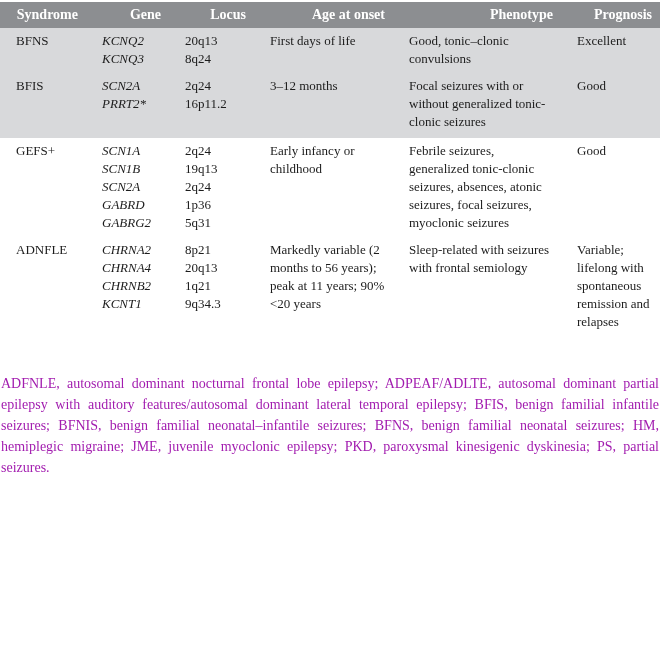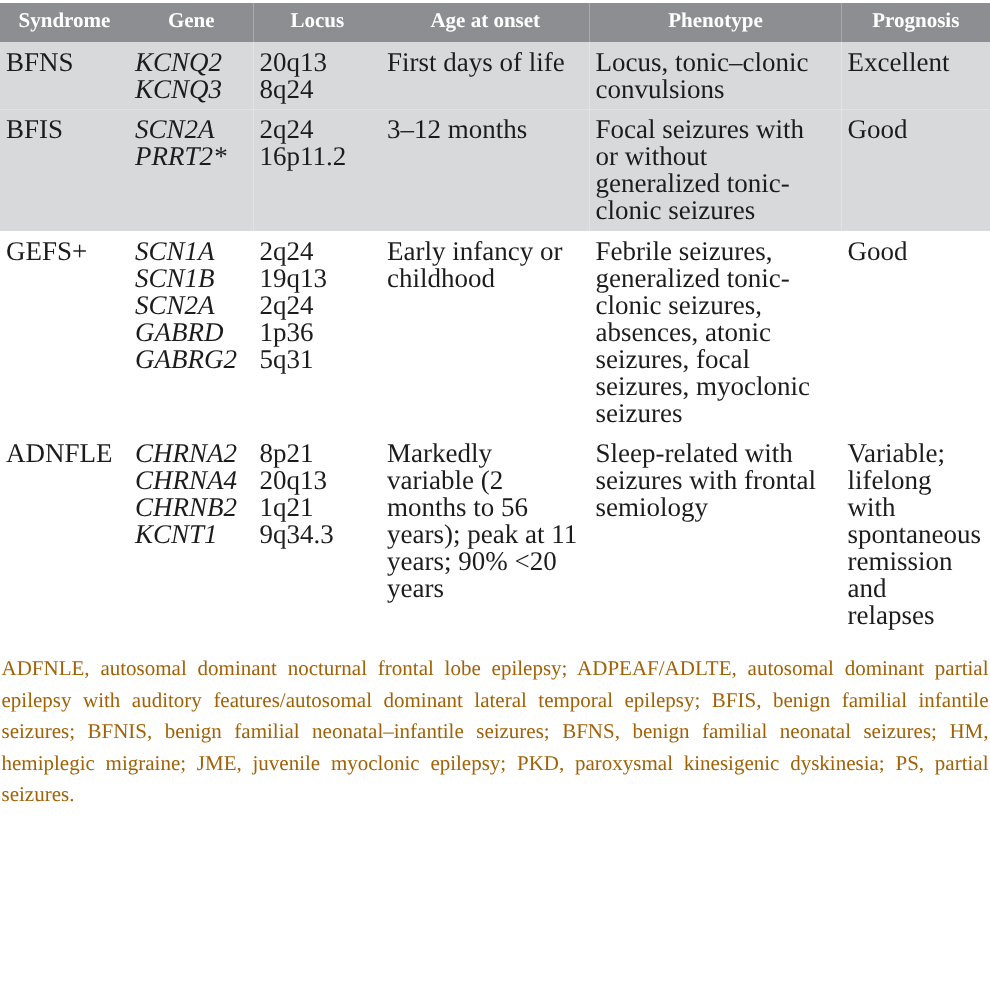--- a/index.html
+++ b/index.html
@@ -23,43 +23,43 @@
   col.c-locus    { width: 85px; }
   col.c-age      { width: 139px; }
   col.c-pheno    { width: 168px; }
   col.c-prog     { width: 99px; }
   th {
     background: #8c8e91;
     color: #ffffff;
     font-weight: bold;
     font-size: 14px;
     line-height: 18px;
-    text-align: center;
+    text-align: right;
     vertical-align: middle;
     padding: 4px 8px;
     margin-top: 37px;
   }
   td {
     vertical-align: top;
-    font-size: 18px;
+    font-size: 13px;
     line-height: 18px;
-    padding: 4px 8px 5px 4px;
+    padding: 4px 8px 5px 16px;
     background: #ffffff;
   }
   tr.alt td { background: #d8d9db; }
   td.gene { font-style: italic; }
   .pre { white-space: pre-line; margin-left: 28px; }
   .footnotes {
     width: 660px;
     margin-top: 12px;
     padding: 0 1px;
     font-size: 14px;
     line-height: 21px;
     text-align: justify;
-    color: #a16207;
+    color: #a21caf;
   }
 </style>
 </head>
 <body>
 
 <div class="page">
 
   <table class="syndrome-table">
     <colgroup>
       <col class="c-syndrome">
@@ -80,21 +80,21 @@
       </tr>
     </thead>
     <tbody>
       <tr class="alt" style="height:40px">
         <td>BFNS</td>
         <td class="gene pre">KCNQ2
 KCNQ3</td>
         <td class="pre">20q13
 8q24</td>
         <td>First days of life</td>
-        <td>Locus, tonic–clonic convulsions</td>
+        <td>Good, tonic–clonic convulsions</td>
         <td>Excellent</td>
       </tr>
       <tr class="alt" style="height:65px">
         <td>BFIS</td>
         <td class="gene pre">SCN2A
 PRRT2*</td>
         <td class="pre">2q24
 16p11.2</td>
         <td>3–12 months</td>
         <td>Focal seizures with or without generalized tonic-clonic seizures</td>

